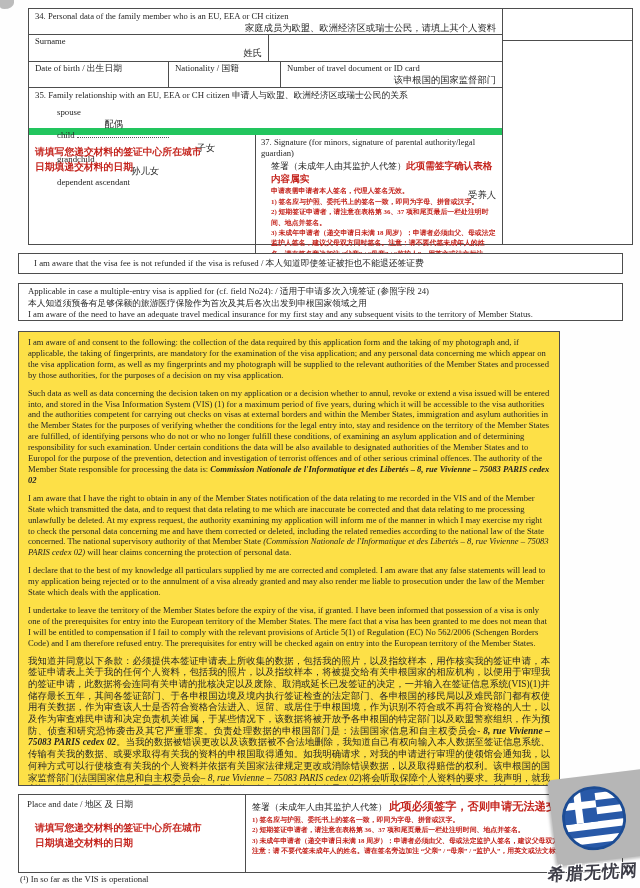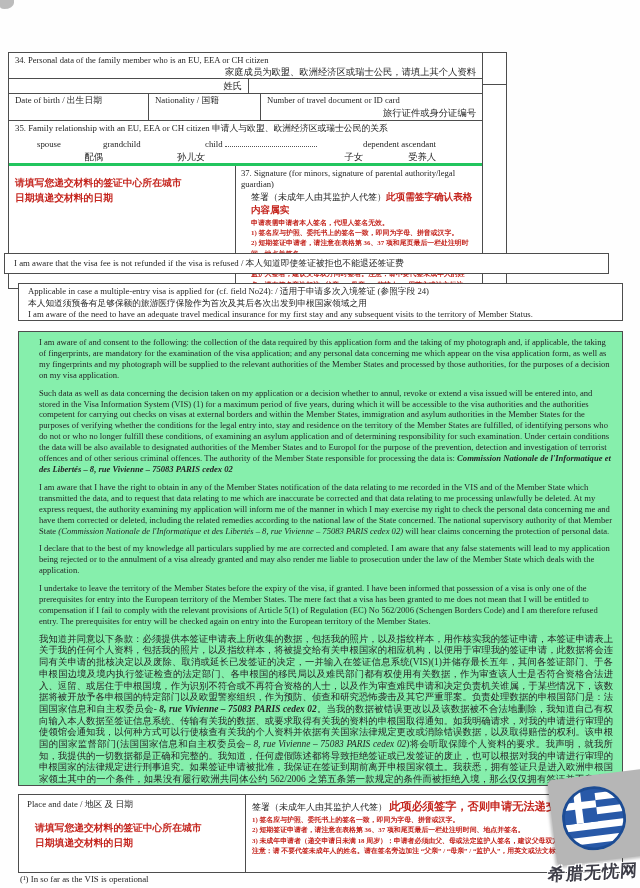--- a/index.html
+++ b/index.html
@@ -2,63 +2,63 @@
 <html><head>
 <meta charset="utf-8">
 <style>
   html,body{margin:0;padding:0;background:#ffffff;}
   .sheet{position:relative;width:640px;height:888px;background:#fefefe;overflow:hidden;
          font-family:"Liberation Serif","DejaVu Serif",serif;color:#262626;}
   .sheet *{box-sizing:border-box;}
   .smudge{position:absolute;left:0;top:0;width:14px;height:9px;background:#909090;opacity:.6;border-radius:0 0 70% 30%;}
 
   
-  .top-table{position:absolute;left:8px;top:8px;width:499px;height:237px;border:1px solid #4d4d4d;display:flex;background:#fff;margin-top:44px;}
+  .top-table{position:absolute;left:28px;top:8px;width:605px;height:237px;border:1px solid #4d4d4d;display:flex;background:#fff;}
   .main-col{width:474px;display:flex;flex-direction:column;border-right:1px solid #4d4d4d;}
   .right-col{flex:1;display:flex;flex-direction:column;}
   .right-top{height:32px;border-bottom:1px solid #4d4d4d;}
   .right-rest{flex:1;}
   .r34{height:32px;border-bottom:1px solid #4d4d4d;padding:2px 6px 0 6px;}
   .row-names{height:30px;display:flex;border-bottom:1px solid #4d4d4d;}
   .c-surname{width:240px;border-right:1px solid #4d4d4d;padding:1px 6px;}
   .c-first{flex:1;padding:1px 6px;}
   .row-dob{height:44px;display:flex;border-bottom:1px solid #4d4d4d;}
   .c-dob{width:140px;border-right:1px solid #4d4d4d;padding:1px 6px;}
   .c-nat{width:112px;border-right:1px solid #4d4d4d;padding:1px 6px;}
   .c-doc{flex:1;padding:1px 6px;}
-  .r35{height:47px;border-bottom:3px solid #22c55e;padding:2px 6px 0 6px;}
+  .r35{height:47px;border-bottom:7px solid #22c55e;padding:2px 6px 0 6px;}
   .row-3637{flex:1;display:flex;}
   .c36{width:227px;border-right:1px solid #4d4d4d;padding:2px 6px;}
   .c37{flex:1;padding:2px 5px;overflow:hidden;}
 
   .en{font-size:8.6px;line-height:1.3;}
   .zh{font-size:9.3px;line-height:1.3;text-align:right;}
   .inline-lbl{font-size:8.8px;line-height:1.35;}
 
-  .opts{display:flex;padding:5px 0 0 22px;}
+  .opts{display:flex;padding:5px 0 0 22px;flex-direction:column;}
   .opt .en{font-size:8.8px;}
   .opt .zh{font-size:9.3px;}
   .o-spouse{width:66px;}
   .o-child{width:158px;}
   .o-grand{width:102px;}
   .dots{display:inline-block;width:92px;border-bottom:1.2px dotted #555;height:7px;}
 
   .red{color:#c5261f;}
   .c36-red{margin-top:7px;font-size:9.8px;font-weight:bold;line-height:1.55;}
   .sig-zh-line{font-size:9px;line-height:1.3;margin-top:1px;padding-left:10px;}
   .hl37{font-size:9.6px;font-weight:bold;}
   .note37{font-size:6.9px;font-weight:bold;line-height:1.5;padding-left:10px;margin-top:1px;}
   .items37{font-size:6.9px;font-weight:bold;line-height:1.5;padding-left:10px;}
   .t37{font-size:8.6px;line-height:1.3;}
 
   
-  .fee-box{position:absolute;left:4px;top:253px;width:605px;height:21px;border:1px solid #4d4d4d;display:flex;align-items:center;padding:0 9px;background:#fff;font-size:8.8px;}
+  .fee-box{position:absolute;left:18px;top:253px;width:605px;height:21px;border:1px solid #4d4d4d;display:flex;align-items:center;padding:0 15px;background:#fff;font-size:8.8px;}
   .multi-box{position:absolute;left:18px;top:283px;width:605px;height:38px;border:1px solid #4d4d4d;padding:2px 9px;background:#fff;}
   .multi-box div{font-size:8.7px;line-height:1.33;}
-  .decl-box{position:absolute;left:18px;top:331px;width:605px;height:455px;border:1px solid #4d4d4d;padding:5px 9px 0 20px;background:#86efac;overflow:hidden;}
+  .decl-box{position:absolute;left:18px;top:331px;width:542px;height:455px;border:1px solid #4d4d4d;padding:5px 9px 0 9px;background:#fde047;overflow:hidden;}
   .decl-box p{margin:0 0 7px 0;font-size:8.6px;line-height:10.9px;}
   .decl-box p.zh-para{font-size:9.4px;line-height:11.7px;text-align:justify;}
   .b{font-weight:bold;}
   .i{font-style:italic;}
 
   
   .bottom-table{position:absolute;left:18px;top:794px;width:605px;height:79px;border:1px solid #4d4d4d;display:flex;background:#fff;}
   .b-place{width:227px;border-right:1px solid #4d4d4d;padding:4px 8px;}
   .b-place .ttl{font-size:8.8px;}
   .b-place-red{margin-top:9px;font-size:9.8px;font-weight:bold;line-height:1.55;padding-left:8px;}
@@ -86,47 +86,48 @@
   <div class="top-table">
     <div class="main-col">
 
       <div class="r34">
         <div class="en">34. Personal data of the family member who is an EU, EEA or CH citizen</div>
         <div class="zh">家庭成员为欧盟、欧洲经济区或瑞士公民，请填上其个人资料</div>
       </div>
 
       <div class="row-names">
         <div class="c-surname">
+          <div class="en">Surname</div>
           <div class="zh">姓氏</div>
         </div>
       </div>
 
       <div class="row-dob">
         <div class="c-dob inline-lbl">Date of birth / 出生日期</div>
         <div class="c-nat inline-lbl">Nationality / 国籍</div>
         <div class="c-doc">
           <div class="en">Number of travel document or ID card</div>
-          <div class="zh">旅行证件或身分证编号</div>
+          <div class="zh">该申根国的国家监督部门</div>
         </div>
       </div>
 
       <div class="r35">
         <div class="inline-lbl">35. Family relationship with an EU, EEA or CH citizen 申请人与欧盟、欧洲经济区或瑞士公民的关系</div>
         <div class="opts">
           <div class="opt o-spouse">
             <div class="en">spouse</div>
             <div class="zh">配偶</div>
           </div>
+          <div class="opt o-child">
+            <div class="en"><span>child</span> <span class="dots"></span></div>
+            <div class="zh">子女</div>
+          </div>
           <div class="opt o-grand">
             <div class="en">grandchild</div>
             <div class="zh">孙儿女</div>
-          </div>
-          <div class="opt o-child">
-            <div class="en"><span>child</span> <span class="dots"></span></div>
-            <div class="zh">子女</div>
           </div>
           <div class="opt">
             <div class="en">dependent ascendant</div>
             <div class="zh">受养人</div>
           </div>
         </div>
       </div>
 
       <div class="row-3637">
         <div class="c36">

